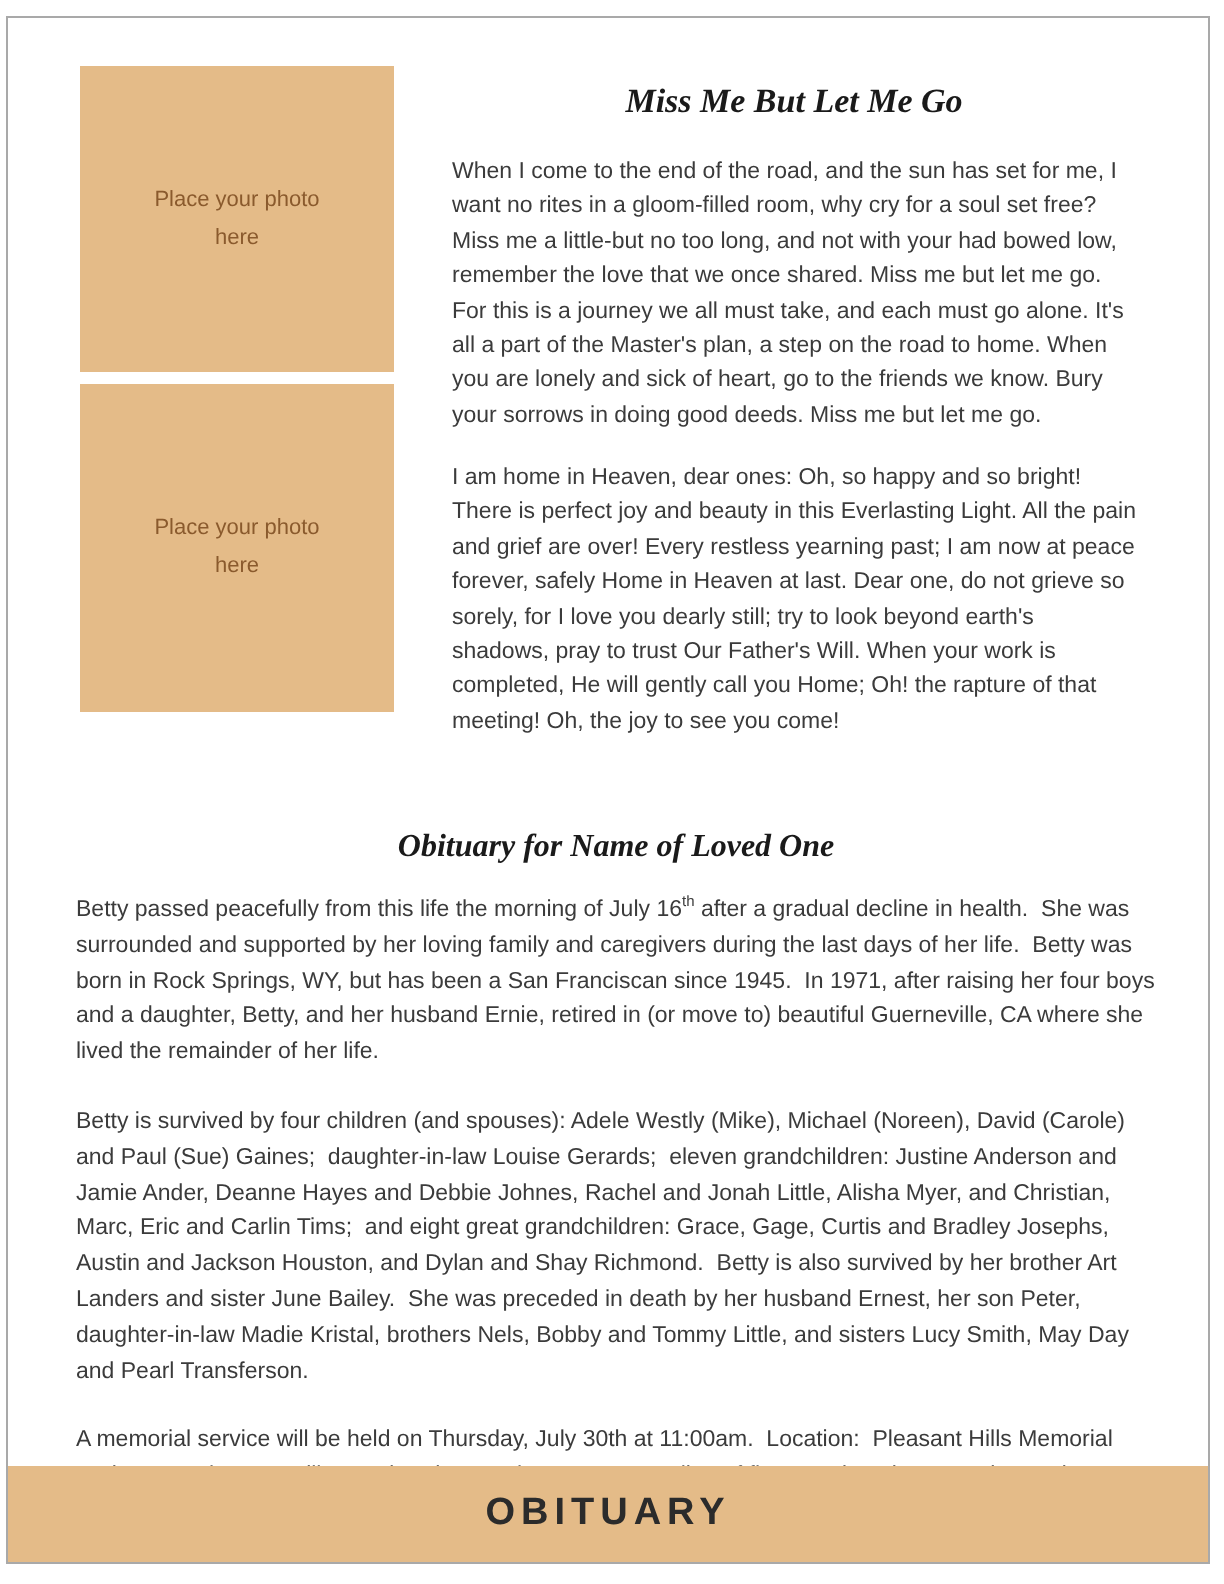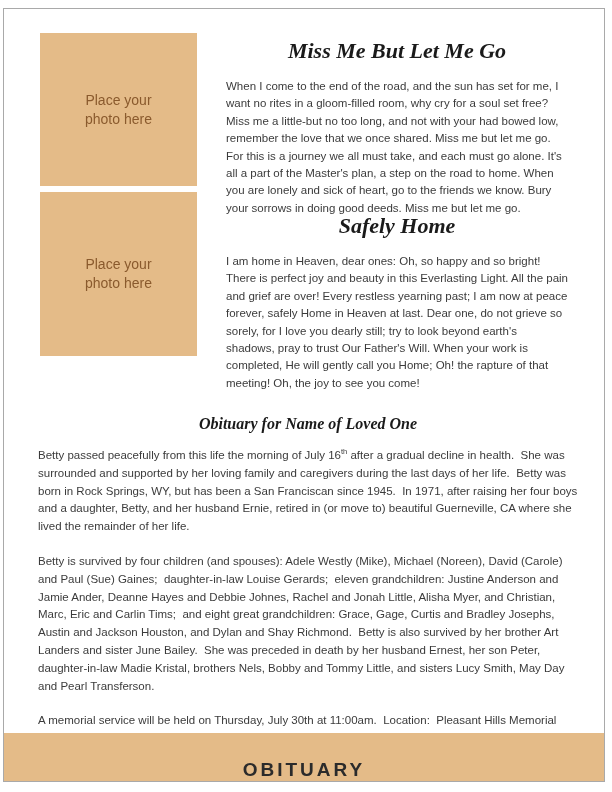--- a/index.html
+++ b/index.html
@@ -21,39 +21,39 @@
     width: 157px;
     background: var(--tan, #e4bb88);
     display: flex; align-items: center; justify-content: center;
     text-align: center;
   }
   .photo-box-1 { top: 24px; height: 153px; }
   .photo-box-2 { top: 183px; height: 164px; }
   .photo-label {
     display: inline-block;
     max-width: 86px;
-    font-size: 14px;
+    font-size: 11px;
     line-height: 19px;
     color: var(--placeholder_text, #8a5a2d);
   }
   .poem {
     position: absolute;
     left: 206px;
     width: 374px;
   }
   .poem-1 { top: 31px; }
   .poem-2 { top: 206px; }
   .poem-title, .obit-title {
     margin: 0 0 7px 0;
     font-family: "Liberation Serif", serif;
     font-style: italic;
     font-weight: bold;
     color: var(--title_text, #1a1a1a);
     text-align: center;
-    font-size: 22px;
+    font-size: 17px;
     line-height: 22px;
   }
   .poem-body {
     margin: 16px;
     font-size: 11.5px;
     line-height: 17.4px;
     color: var(--body_text, #3b3b3b);
     white-space: pre-wrap;
   }
   .obituary {
@@ -71,21 +71,21 @@
   }
   .obit-para sup {
     font-size: 7.5px;
     line-height: 0;
   }
   .footer-bar {
     position: absolute;
     left: 0; right: 0; bottom: 0;
     height: 48px;
     background: var(--tan, #e4bb88);
-    display: flex; align-items: flex-end; justify-content: center;
+    display: flex; align-items: center; justify-content: center;
   }
   .footer-label {
     font-size: 19px;
     font-weight: bold;
     letter-spacing: 3px;
     color: var(--footer_text, #2b2b2b);
   }
 </style>
 </head>
 <body>
@@ -100,21 +100,20 @@
     <div class="photo-box photo-box-2">
       <span class="photo-label">Place your photo here</span>
     </div>
 
     <div class="poem poem-1">
       <h2 class="poem-title">Miss Me But Let Me Go</h2>
       <p class="poem-body">When I come to the end of the road, and the sun has set for me, I want no rites in a gloom-filled room, why cry for a soul set free? Miss me a little-but no too long, and not with your had bowed low, remember the love that we once shared. Miss me but let me go. For this is a journey we all must take, and each must go alone. It's all a part of the Master's plan, a step on the road to home. When you are lonely and sick of heart, go to the friends we know. Bury your sorrows in doing good deeds. Miss me but let me go.</p>
     </div>
 
     <div class="poem poem-2">
-      <h2 class="poem-title">Safely Home</h2>
       <p class="poem-body">I am home in Heaven, dear ones: Oh, so happy and so bright! There is perfect joy and beauty in this Everlasting Light. All the pain and grief are over! Every restless yearning past; I am now at peace forever, safely Home in Heaven at last. Dear one, do not grieve so sorely, for I love you dearly still; try to look beyond earth's shadows, pray to trust Our Father's Will. When your work is completed, He will gently call you Home; Oh! the rapture of that meeting! Oh, the joy to see you come!</p>
     </div>
 
     <div class="obituary">
       <h2 class="obit-title">Obituary for Name of Loved One</h2>
       <p class="obit-para"><span>Betty passed peacefully from this life the morning of July 16</span><sup>th</sup><span> after a gradual decline in health.  She was surrounded and supported by her loving family and caregivers during the last days of her life.  Betty was born in Rock Springs, WY, but has been a San Franciscan since 1945.  In 1971, after raising her four boys and a daughter, Betty, and her husband Ernie, retired in (or move to) beautiful Guerneville, CA where she lived the remainder of her life.</span></p>
       <p class="obit-para">Betty is survived by four children (and spouses): Adele Westly (Mike), Michael (Noreen), David (Carole) and Paul (Sue) Gaines;  daughter-in-law Louise Gerards;  eleven grandchildren: Justine Anderson and Jamie Ander, Deanne Hayes and Debbie Johnes, Rachel and Jonah Little, Alisha Myer, and Christian, Marc, Eric and Carlin Tims;  and eight great grandchildren: Grace, Gage, Curtis and Bradley Josephs, Austin and Jackson Houston, and Dylan and Shay Richmond.  Betty is also survived by her brother Art Landers and sister June Bailey.  She was preceded in death by her husband Ernest, her son Peter, daughter-in-law Madie Kristal, brothers Nels, Bobby and Tommy Little, and sisters Lucy Smith, May Day and Pearl Transferson.</p>
       <p class="obit-para">A memorial service will be held on Thursday, July 30th at 11:00am.  Location:  Pleasant Hills Memorial Park, 1700 Pleasant Hills Road, Sebastopol, CA 95472.  In lieu of flowers, donations may be made to (NAME and ADDRESS).</p>
     </div>
 

